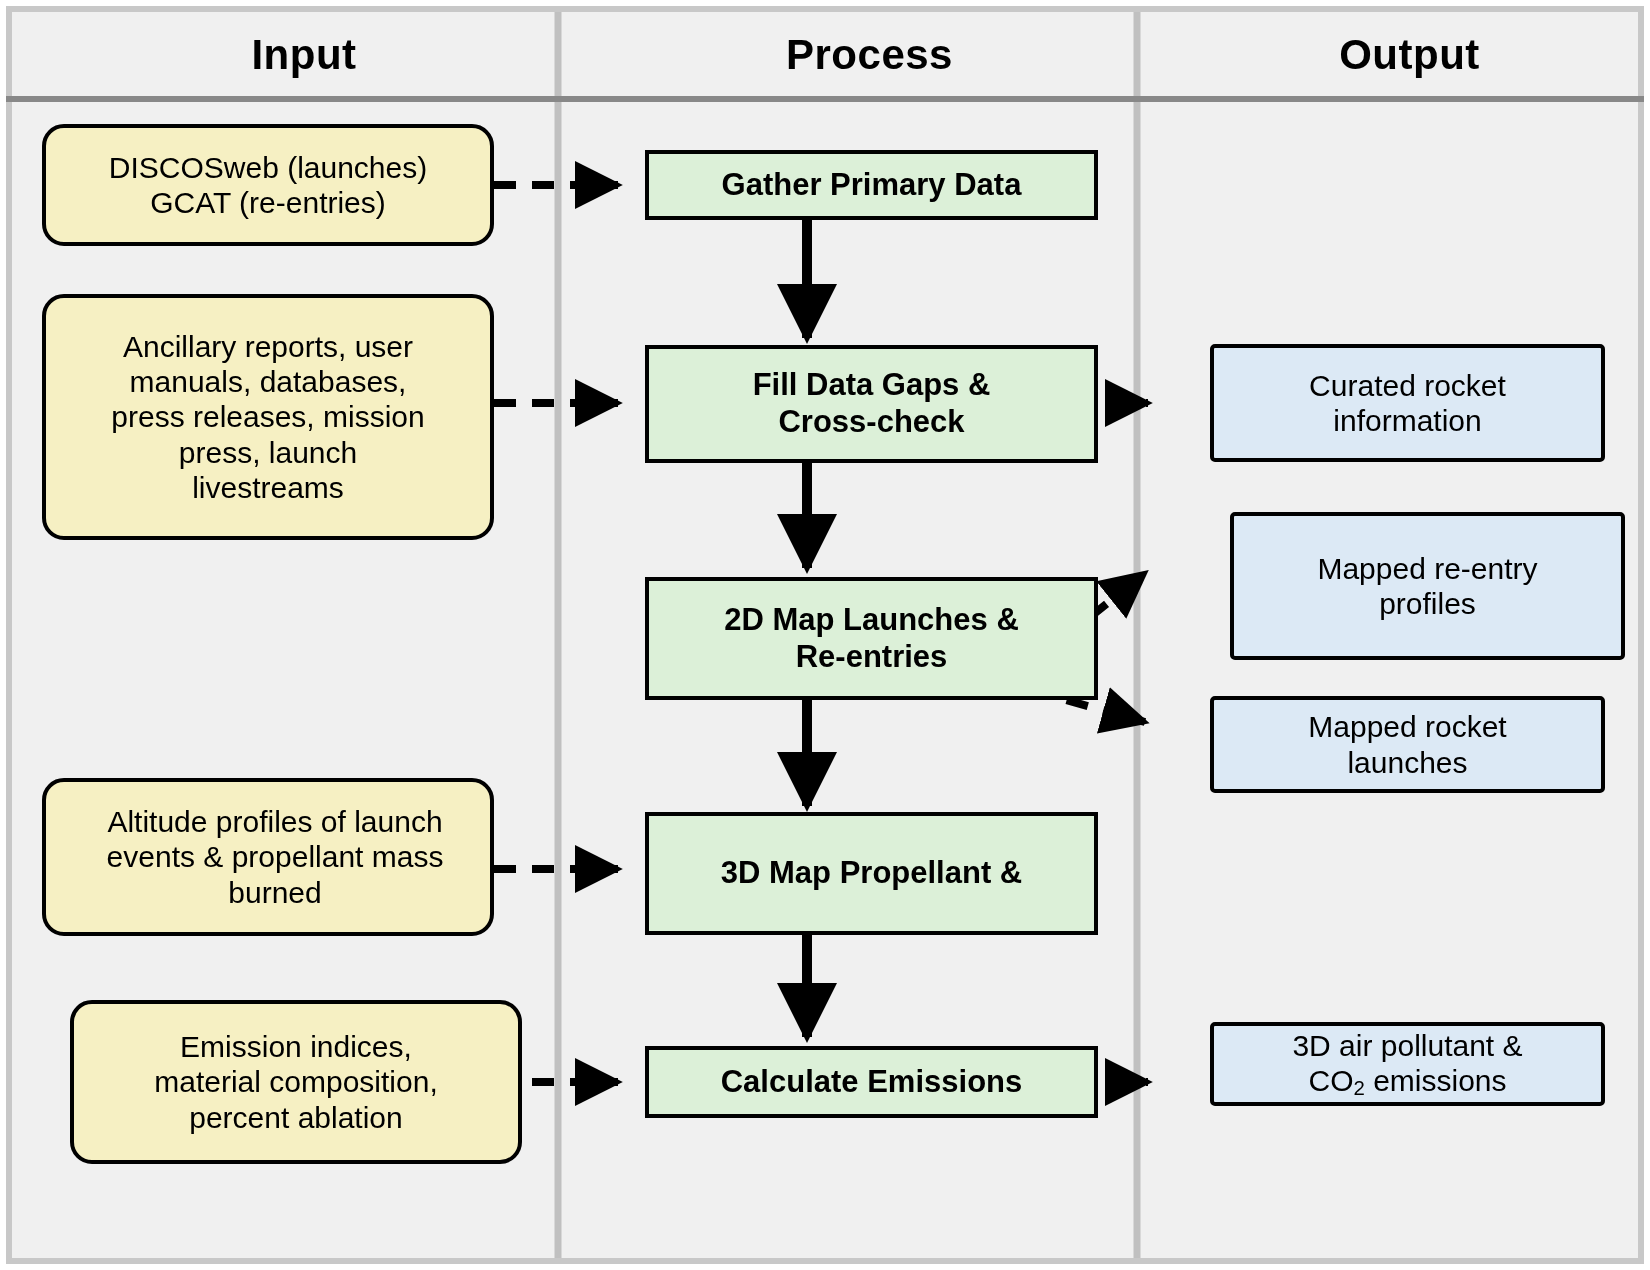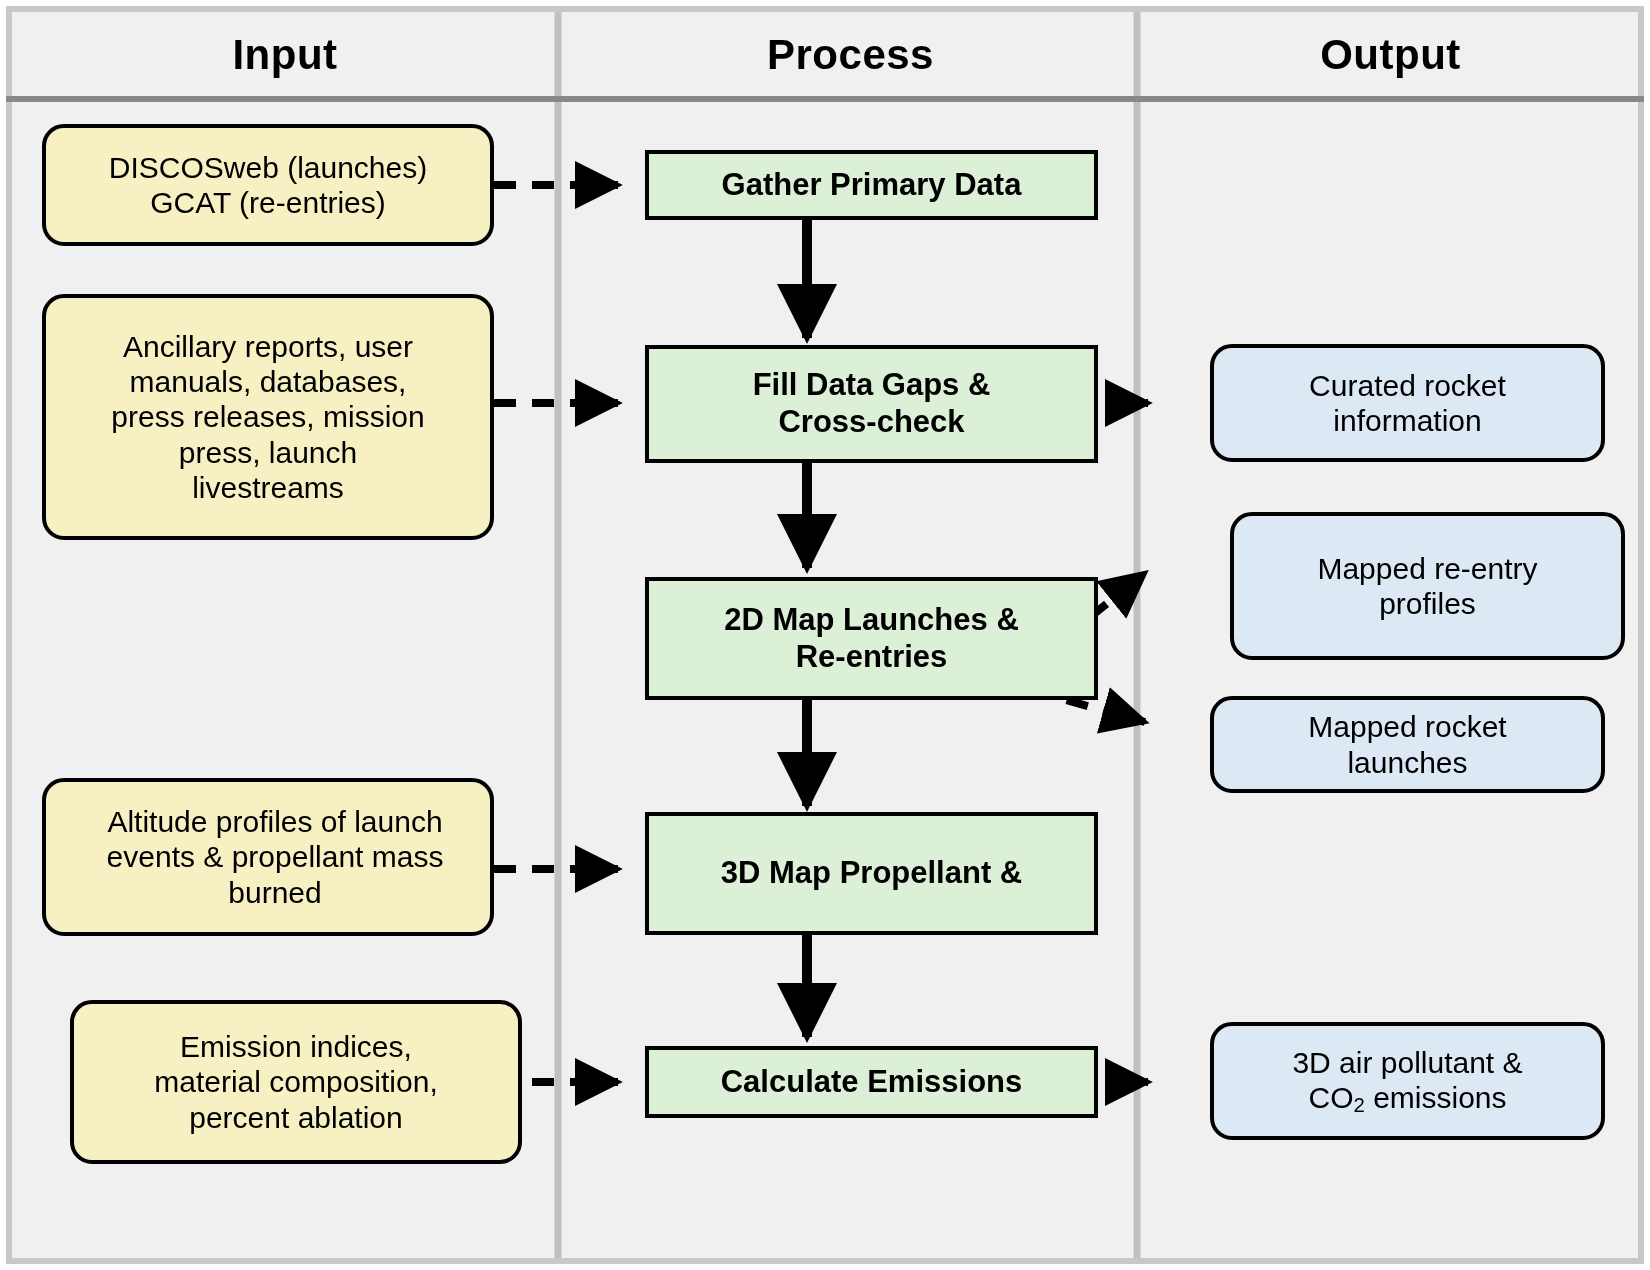--- a/index.html
+++ b/index.html
@@ -42,20 +42,21 @@
     position: absolute;
     top: 12px;
     height: 86px;
     display: flex;
     align-items: center;
     justify-content: center;
     font-size: 42px;
     font-weight: bold;
     color: #000000;
     letter-spacing: 0.5px;
+    padding-left: 19px;
   }
   #hdr-input  { left: 12px;   width: 546px; }
   #hdr-process{ left: 564px;  width: 573px; }
   #hdr-output { left: 1143px; width: 495px; }
 
   
   .node {
     position: absolute;
     box-sizing: border-box;
     display: flex;
@@ -79,21 +80,21 @@
     background: #dcf0d8;
     border: 4px solid #000000;
     border-radius: 0;
     font-size: 31px;
     font-weight: bold;
     margin-left: 20px;
   }
   .node-output {
     background: #dce9f5;
     border: 4px solid #000000;
-    border-radius: 22px;
+    border-radius: 5px;
     font-size: 30px;
     font-weight: normal;
   }
   sub { font-size: 0.68em; vertical-align: -0.22em; }
 </style>
 </head>
 <body>
 
 <div id="diagram-root">
 
@@ -216,20 +217,20 @@
     </span>
   </div>
 
   <div class="node node-output" style="left:1210px; top:696px; width:395px; height:97px;">
     <span class="node-text">
       <span>Mapped rocket</span><br>
       <span>launches</span>
     </span>
   </div>
 
-  <div class="node node-output" style="left:1210px; top:1022px; width:395px; height:118px;text-align:center;">
+  <div class="node node-output" style="left:1210px; top:1022px; width:395px; height:84px;text-align:center;">
     <span class="node-text">
       <span>3D air pollutant &amp;</span><br>
       <span><span>CO</span><sub>2</sub><span> emissions</span></span>
     </span>
   </div>
 
 </div>
 
 </body></html>

